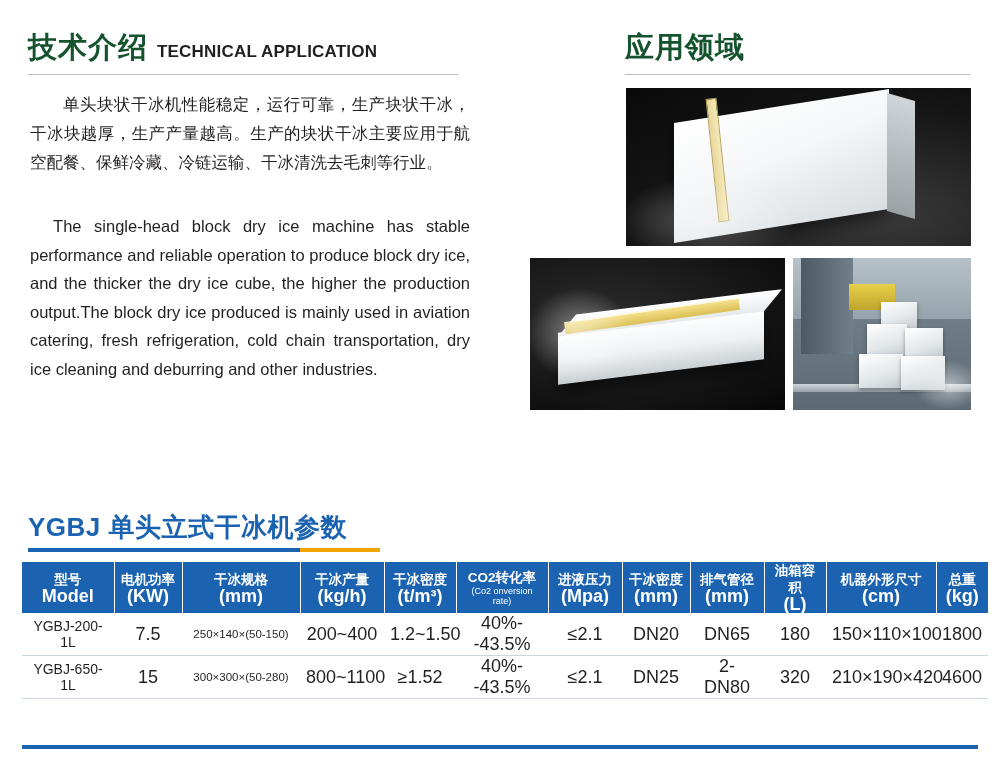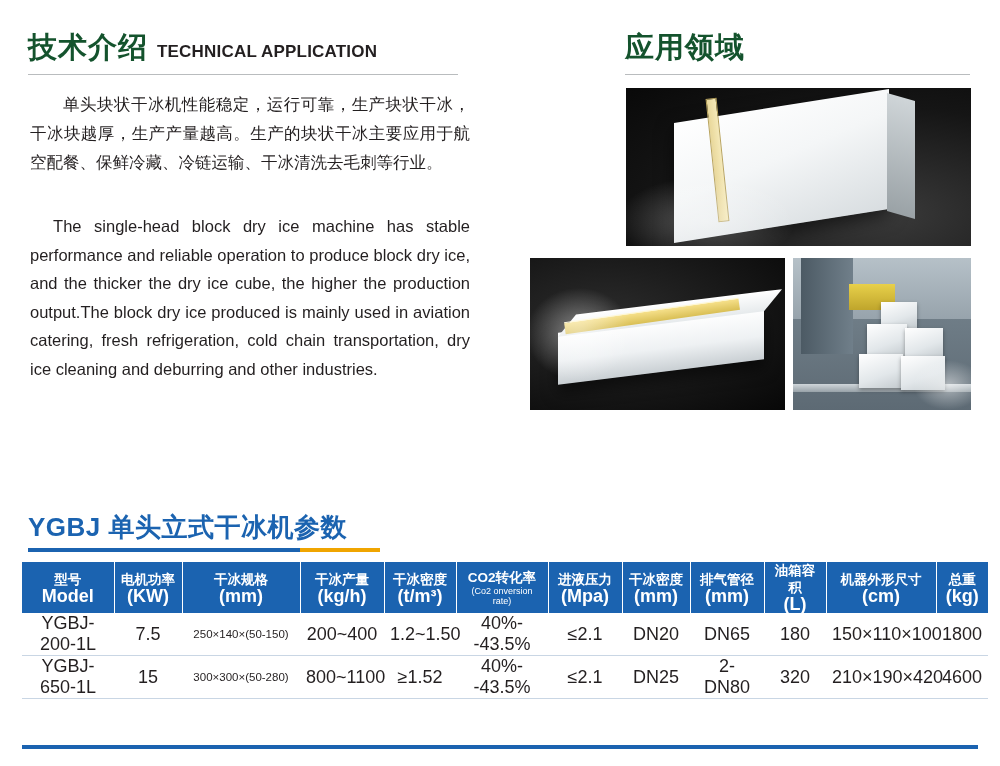--- a/index.html
+++ b/index.html
@@ -256,21 +256,21 @@
     line-height: 10px;
   }
   #spec-table tbody td {
     height: 40px;
     font-size: 18px;
     border-bottom: 1px solid #c9d6e4;
   }
   #spec-table tbody tr.alt td {
     background: #e6eef7;
   }
-  #spec-table tbody td.model { font-size: 18px; }
+  #spec-table tbody td.model { font-size: 14px; }
   #spec-table tbody td.small { font-size: 11.5px; margin-top: 39px; }
 
   #bottom-rule {
     position: absolute;
     left: 22px;
     top: 745px;
     width: 956px;
     height: 4px;
     background: #1b63b0;
   }

